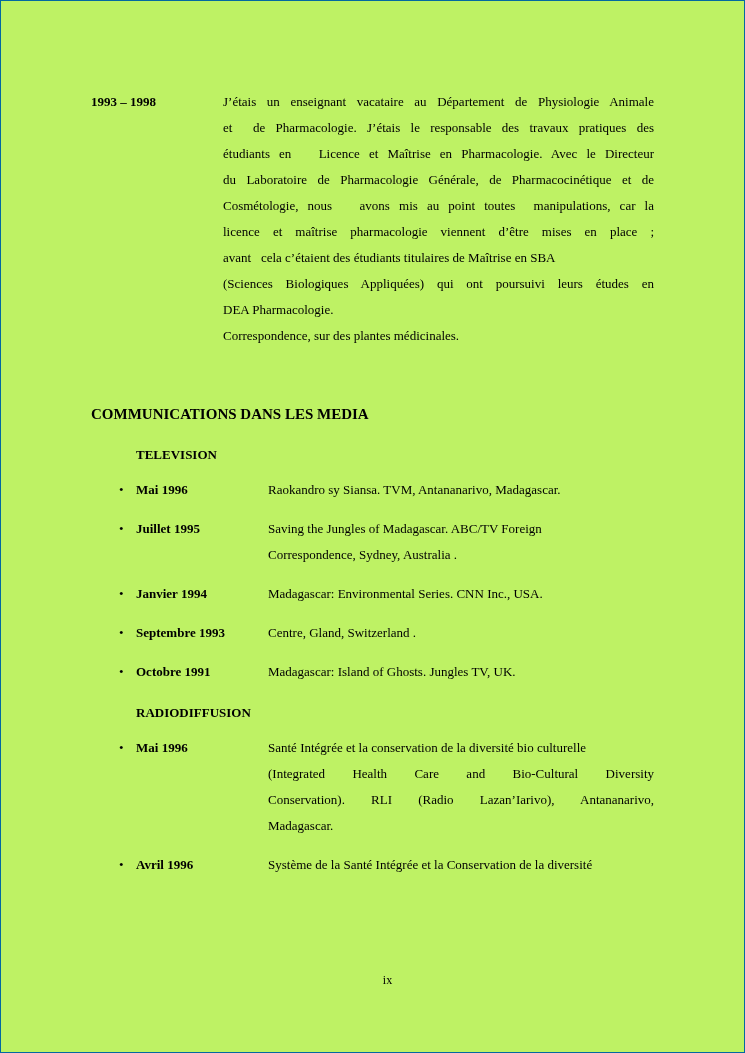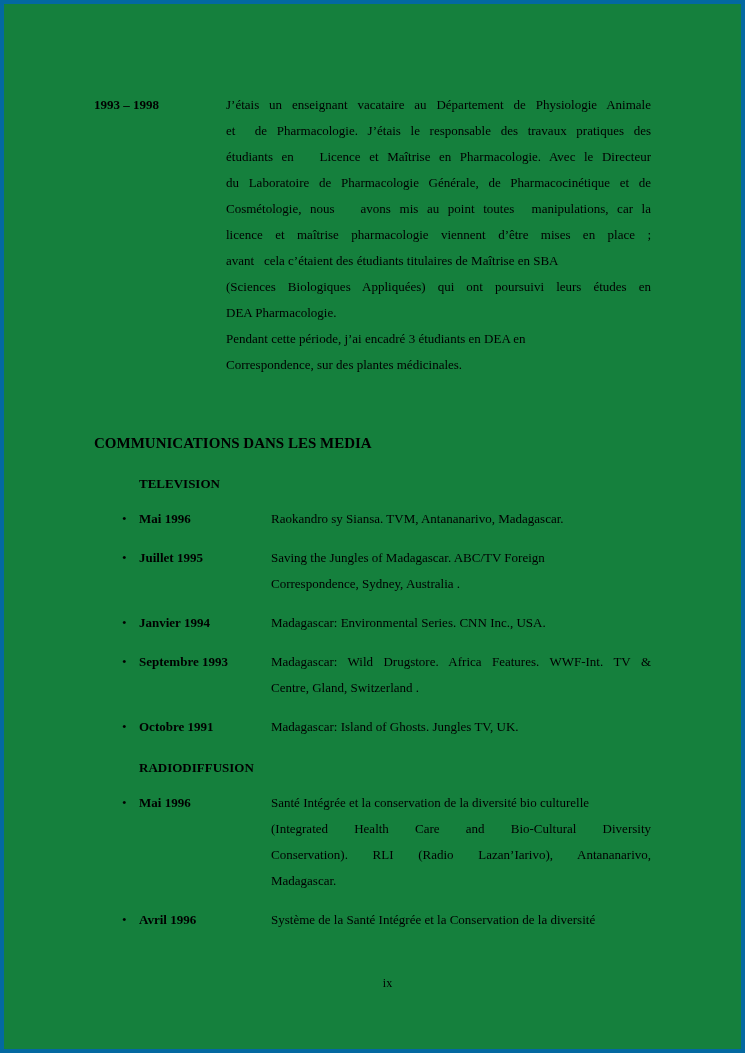--- a/index.html
+++ b/index.html
@@ -5,22 +5,22 @@
   html, body {
     margin: 0;
     padding: 0;
     background: #ffffff;
   }
   .page {
     position: relative;
     width: 745px;
     height: 1053px;
     box-sizing: border-box;
-    background: #15803d;
-    border: 4px solid #0369a1;
+    background: #bef264;
+    border: 1px solid #0369a1;
     color: #000000;
     font-family: "Liberation Serif", "DejaVu Serif", serif;
     font-size: 13px;
     line-height: 26px;
     overflow: hidden;
   }
   .content {
     padding: 88px 90px 0 90px;
   }
   .entry {
@@ -104,21 +104,20 @@
       <div class="entry-body">
         <div class="line just">J’étais un enseignant vacataire au Département de Physiologie Animale</div>
         <div class="line just">et  de Pharmacologie. J’étais le responsable des travaux pratiques des</div>
         <div class="line just">étudiants en   Licence et Maîtrise en Pharmacologie. Avec le Directeur</div>
         <div class="line just">du Laboratoire de Pharmacologie Générale, de Pharmacocinétique et de</div>
         <div class="line just">Cosmétologie, nous   avons mis au point toutes  manipulations, car la</div>
         <div class="line just">licence et maîtrise pharmacologie viennent d’être mises en place ;</div>
         <div class="line">avant   cela c’étaient des étudiants titulaires de Maîtrise en SBA</div>
         <div class="line just">(Sciences Biologiques Appliquées) qui ont poursuivi leurs études en</div>
         <div class="line">DEA Pharmacologie.</div>
-        <div class="line">Pendant cette période, j’ai encadré 3 étudiants en DEA en</div>
         <div class="line">Correspondence, sur des plantes médicinales.</div>
       </div>
     </section>
 
     <h2 class="section-title">COMMUNICATIONS DANS LES MEDIA</h2>
 
     <h3 class="sub-title">TELEVISION</h3>
 
     <ul class="media-list">
       <li class="media-item">
@@ -140,21 +139,20 @@
         <span class="bullet">•</span>
         <span class="item-date">Janvier 1994</span>
         <span class="item-desc">
           <span class="line">Madagascar: Environmental Series. CNN Inc., USA.</span>
         </span>
       </li>
       <li class="media-item">
         <span class="bullet">•</span>
         <span class="item-date">Septembre 1993</span>
         <span class="item-desc">
-          <div class="line just">Madagascar: Wild Drugstore. Africa Features. WWF-Int. TV &amp;</div>
           <div class="line">Centre, Gland, Switzerland .</div>
         </span>
       </li>
       <li class="media-item">
         <span class="bullet">•</span>
         <span class="item-date">Octobre 1991</span>
         <span class="item-desc">
           <span class="line">Madagascar: Island of Ghosts. Jungles TV, UK.</span>
         </span>
       </li>

